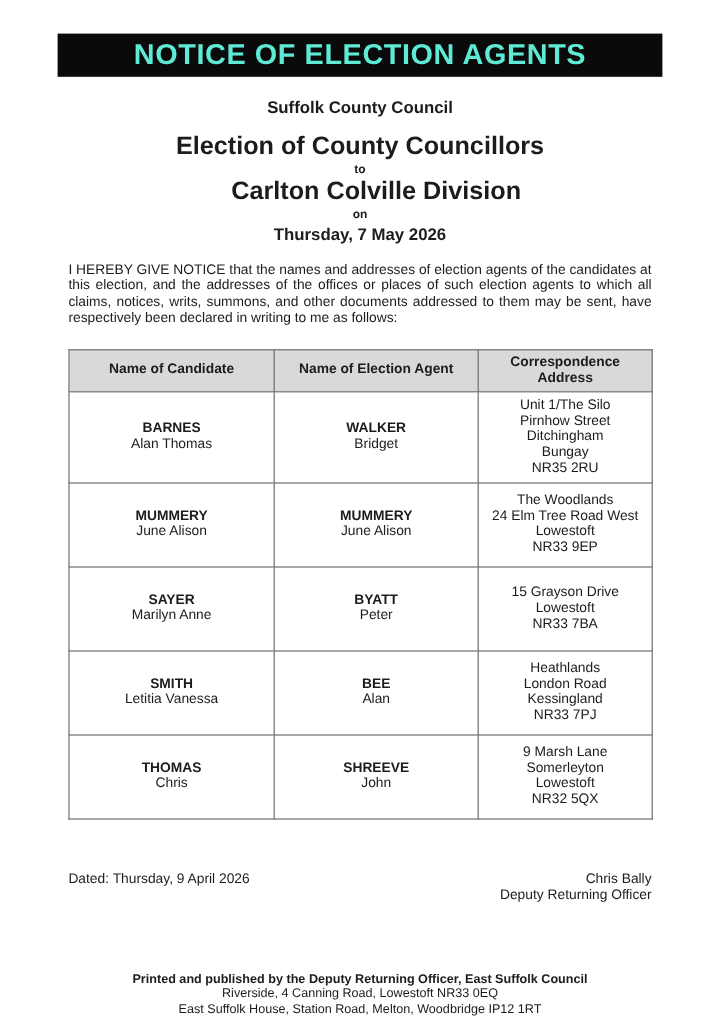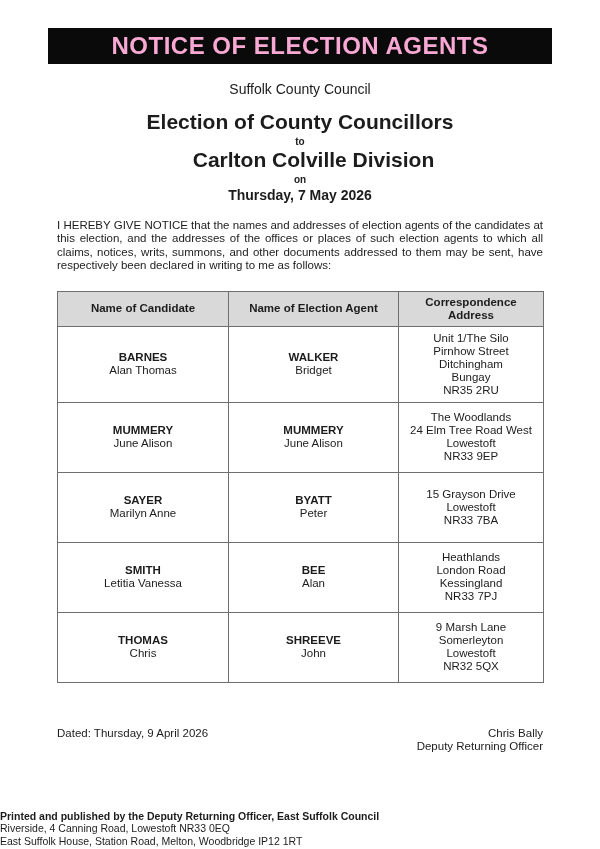--- a/index.html
+++ b/index.html
@@ -9,33 +9,33 @@
     position: relative;
     width: 600px;
     height: 849px;
     background: #ffffff;
     overflow: hidden;
   }
   .banner {
     margin: 28px 48px 0 48px;
     height: 36px;
     background: #0a0a0a;
-    color: #f9a8d4;
+    color: #5eead4;
     display: flex;
     align-items: center;
     justify-content: center;
     font-size: 24px;
     font-weight: bold;
     letter-spacing: 0.5px;
   }
   .center { text-align: center; }
   .council {
     margin-top: 17px;
     font-size: 14px;
-    font-weight: normal;
+    font-weight: bold;
   }
   .election-title {
     margin-top: 13px;
     font-size: 21px;
     font-weight: bold;
   }
   .small-word {
     margin-top: 2px;
     font-size: 10px;
     font-weight: bold;
@@ -90,21 +90,21 @@
     margin: 44px 57px 0 57px;
     display: flex;
     justify-content: space-between;
     align-items: flex-start;
     font-size: 11.5px;
     line-height: 13.5px;
   }
   .sig-right { text-align: right; }
   .footer {
     margin-top: 56px;
-    text-align: left;
+    text-align: center;
     font-size: 10.5px;
     line-height: 12.7px;
   }
   .footer .bold-line { font-weight: bold; }
 </style>
 </head>
 <body>
 
 <div class="page">
 

